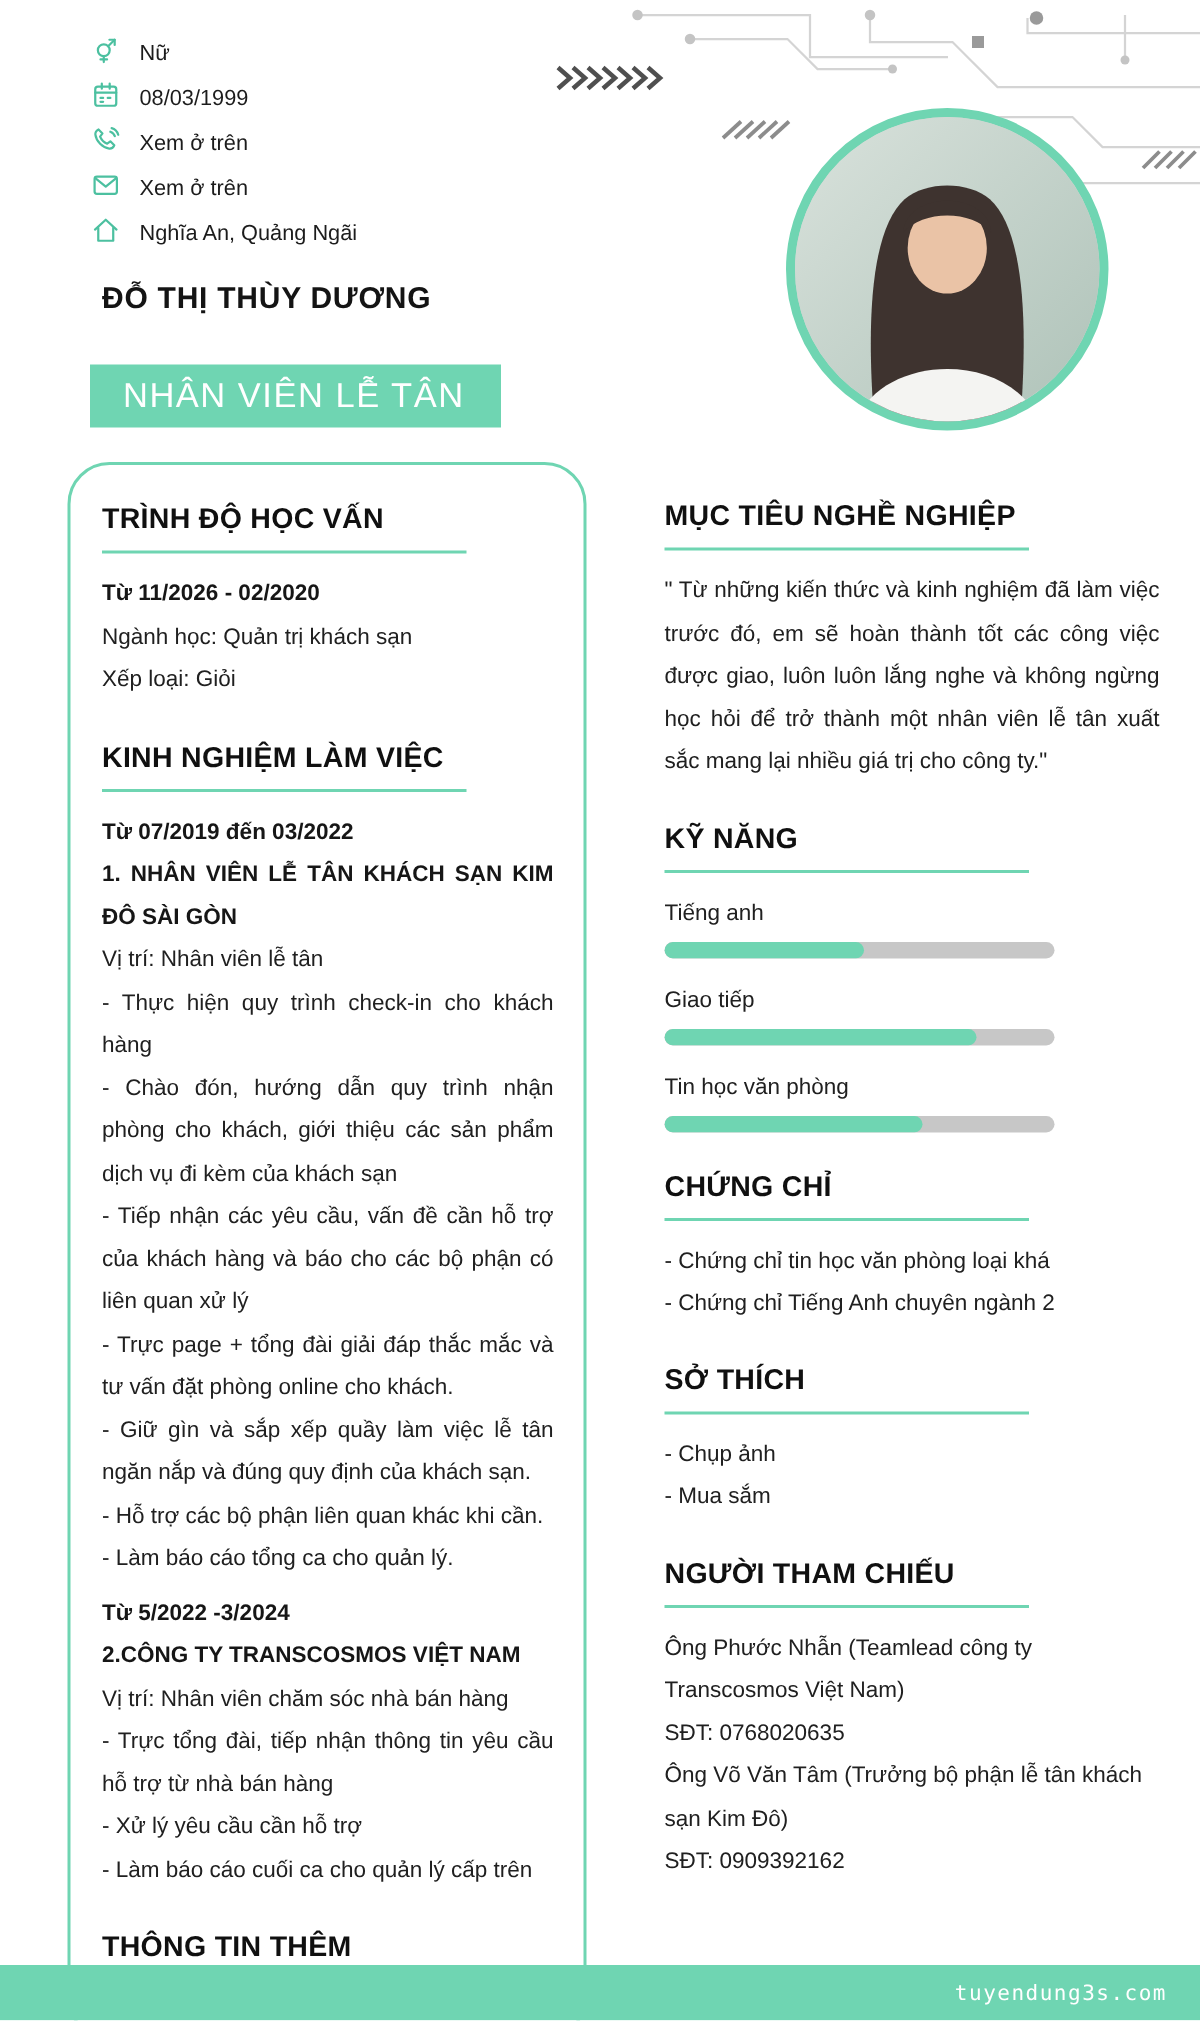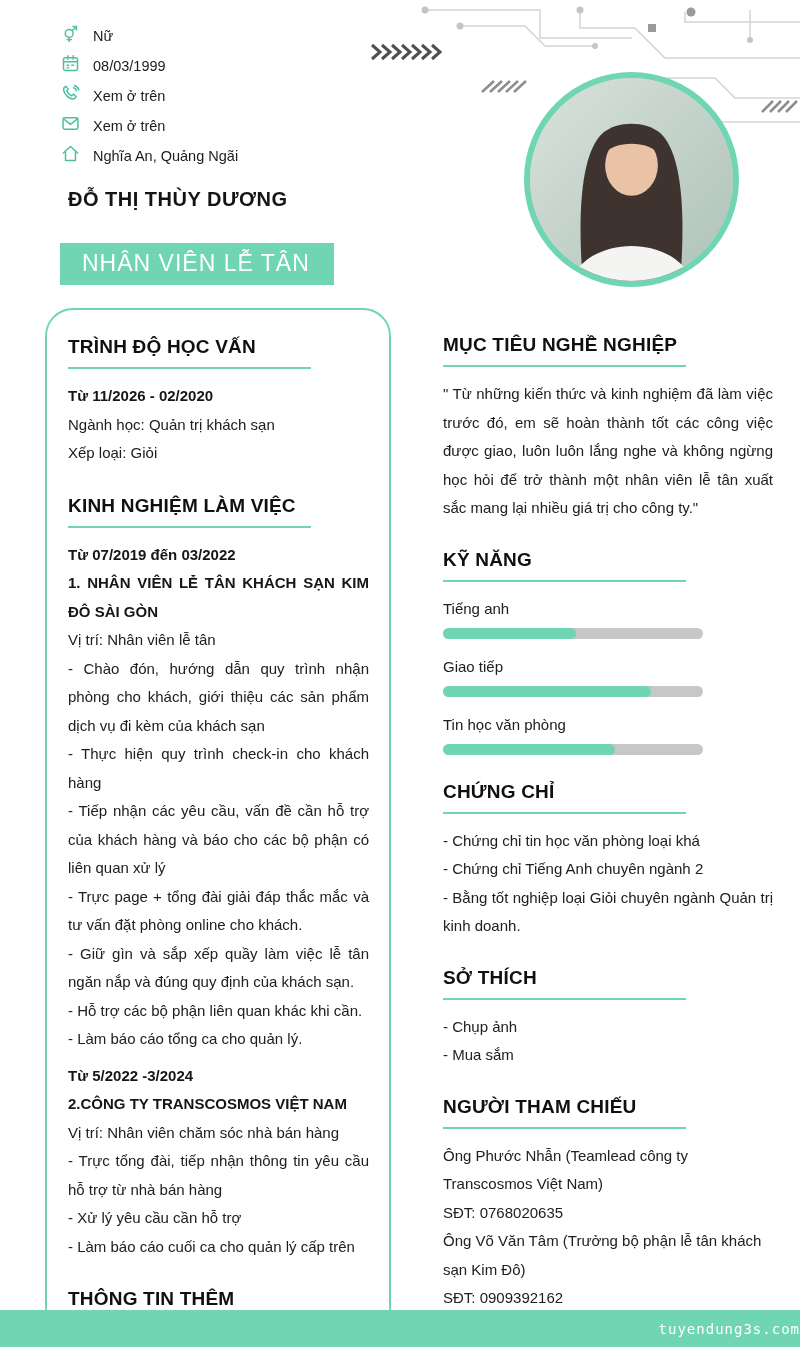--- a/index.html
+++ b/index.html
@@ -67,20 +67,21 @@
   .skill{margin-bottom:3px;}
   .skill-label{font-size:15px;line-height:1.8;color:#202020;}
   .bar{width:260px;height:11px;background:var(--bar-track);border-radius:6px;margin:6px 0 14px 0;overflow:hidden;}
   .bar-fill{height:100%;background:var(--accent);border-radius:6px;}
 
   
   .footer{
     position:absolute;left:0;bottom:0;width:800px;height:37px;
     background:var(--accent);
     display:flex;align-items:center;justify-content:flex-end;
+    padding-right:22px;
   }
   .site{font-family:"DejaVu Sans Mono", monospace;font-size:14px;color:#ffffff;letter-spacing:1px;}
 </style>
 </head>
 <body>
 
 <div class="page">
 
   <div class="deco">
     <svg viewBox="0 0 470 150" width="470" height="150">
@@ -217,22 +218,22 @@
       <p>Xếp loại: Giỏi</p>
     </section>
 
     <section>
       <h2 class="sec-h">KINH NGHIỆM LÀM VIỆC</h2>
       <div class="rule"></div>
 
       <p class="b">Từ 07/2019 đến 03/2022</p>
       <p class="b just">1. NHÂN VIÊN LỄ TÂN KHÁCH SẠN KIM ĐÔ SÀI GÒN</p>
       <p>Vị trí: Nhân viên lễ tân</p>
+      <p class="just">- Thực hiện quy trình check-in cho khách hàng</p>
       <p class="just">- Chào đón, hướng dẫn quy trình nhận phòng cho khách, giới thiệu các sản phẩm dịch vụ đi kèm của khách sạn</p>
-      <p class="just">- Thực hiện quy trình check-in cho khách hàng</p>
       <p class="just">- Tiếp nhận các yêu cầu, vấn đề cần hỗ trợ của khách hàng và báo cho các bộ phận có liên quan xử lý</p>
       <p class="just">- Trực page + tổng đài giải đáp thắc mắc và tư vấn đặt phòng online cho khách.</p>
       <p class="just">- Giữ gìn và sắp xếp quầy làm việc lễ tân ngăn nắp và đúng quy định của khách sạn.</p>
       <p class="just">- Hỗ trợ các bộ phận liên quan khác khi cần.</p>
       <p class="just">- Làm báo cáo tổng ca cho quản lý.</p>
 
       <p class="b job2">Từ 5/2022 -3/2024</p>
       <p class="b just">2.CÔNG TY TRANSCOSMOS VIỆT NAM</p>
       <p>Vị trí: Nhân viên chăm sóc nhà bán hàng</p>
       <p class="just">- Trực tổng đài, tiếp nhận thông tin yêu cầu hỗ trợ từ nhà bán hàng</p>
@@ -277,21 +278,20 @@
           <div class="bar-fill" style="width: 66%;"></div>
         </div>
       </div>
     </section>
 
     <section>
       <h2 class="sec-h">CHỨNG CHỈ</h2>
       <div class="rule"></div>
       <p class="just">- Chứng chỉ tin học văn phòng loại khá</p>
       <p class="just">- Chứng chỉ Tiếng Anh chuyên ngành 2</p>
-      <p class="just">- Bằng tốt nghiệp loại Giỏi chuyên ngành Quản trị kinh doanh.</p>
     </section>
 
     <section>
       <h2 class="sec-h">SỞ THÍCH</h2>
       <div class="rule"></div>
       <p>- Chụp ảnh</p>
       <p>- Mua sắm</p>
     </section>
 
     <section>

